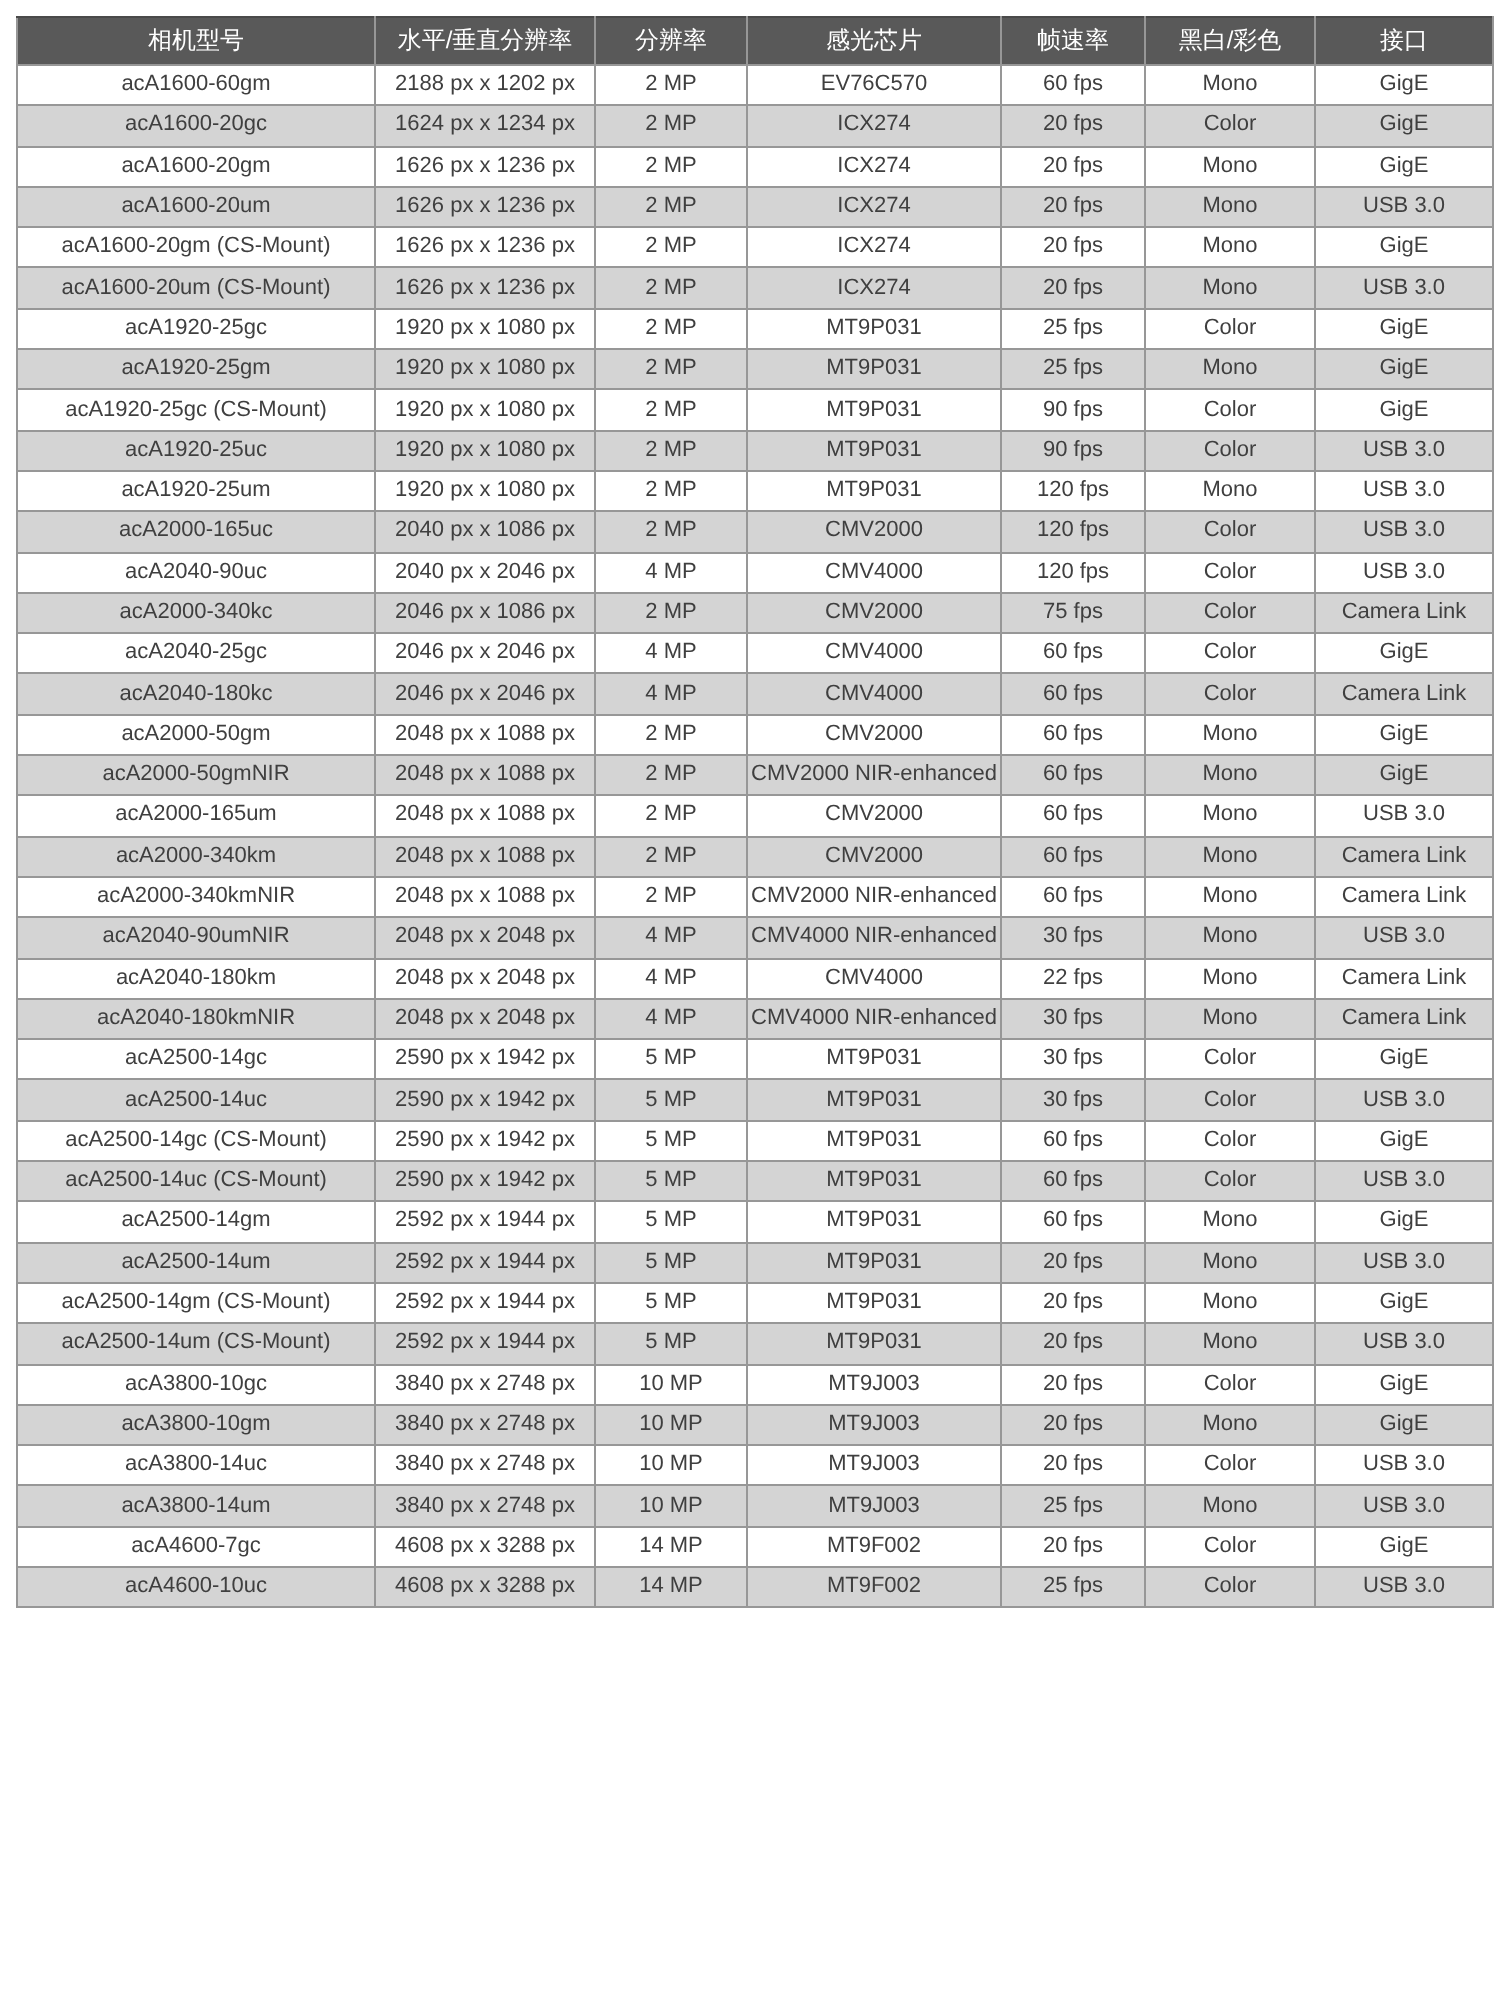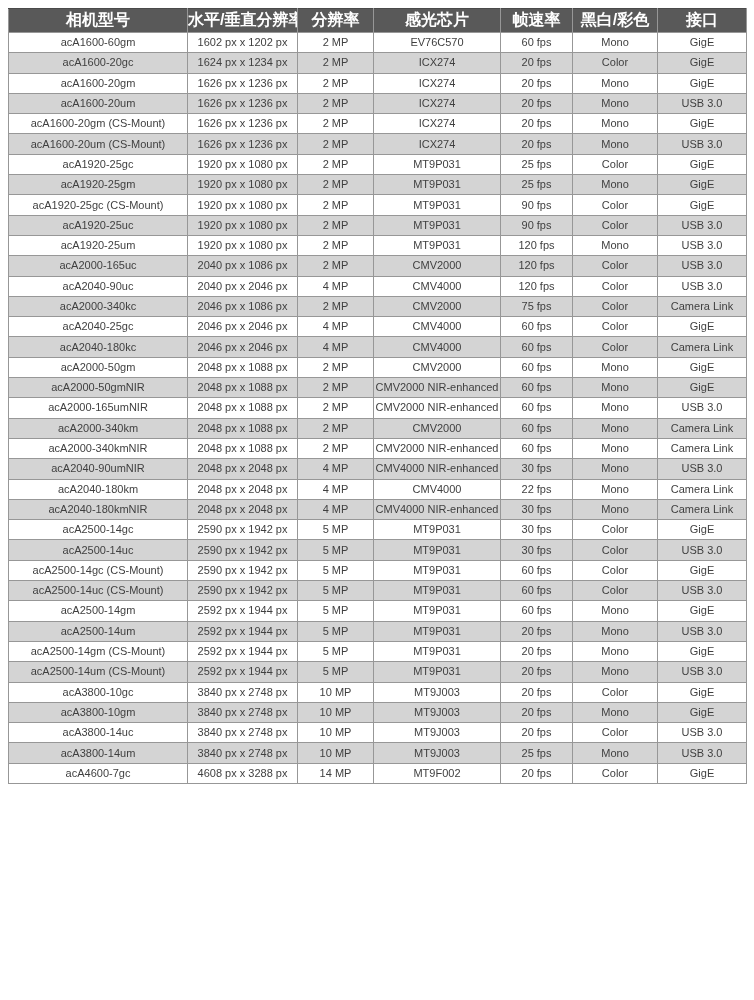--- a/index.html
+++ b/index.html
@@ -18,22 +18,22 @@
     padding:8px;
   }
   table{
     width:738px;
     border-collapse:collapse;
     table-layout:fixed;
   }
   th{
     background:var(--header-bg);
     color:var(--header-text);
-    font-size:16px;
-    font-weight:bold;
+    font-size:12px;
+    font-weight:normal;
     height:24px;
     vertical-align:middle;
     border:1px solid var(--border);
     border-top-color:#4a4a4a;
     white-space:nowrap;
     overflow:hidden;
   }
   td{
     font-size:11px;
     color:var(--text);
@@ -70,21 +70,21 @@
         <th>分辨率</th>
         <th>感光芯片</th>
         <th>帧速率</th>
         <th>黑白/彩色</th>
         <th>接口</th>
       </tr>
   </thead>
   <tbody>
       <tr>
         <td>acA1600-60gm</td>
-        <td>1602 px x 1202 px</td>
+        <td>2188 px x 1202 px</td>
         <td>2 MP</td>
         <td>EV76C570</td>
         <td>60 fps</td>
         <td>Mono</td>
         <td>GigE</td>
       </tr>
       <tr>
         <td>acA1600-20gc</td>
         <td>1624 px x 1234 px</td>
         <td>2 MP</td>
@@ -231,24 +231,24 @@
       <tr>
         <td>acA2000-50gmNIR</td>
         <td>2048 px x 1088 px</td>
         <td>2 MP</td>
         <td>CMV2000 NIR-enhanced</td>
         <td>60 fps</td>
         <td>Mono</td>
         <td>GigE</td>
       </tr>
       <tr>
-        <td>acA2000-165umNIR</td>
+        <td>acA2000-165um</td>
         <td>2048 px x 1088 px</td>
         <td>2 MP</td>
-        <td>CMV2000 NIR-enhanced</td>
+        <td>CMV2000</td>
         <td>60 fps</td>
         <td>Mono</td>
         <td>USB 3.0</td>
       </tr>
       <tr>
         <td>acA2000-340km</td>
         <td>2048 px x 1088 px</td>
         <td>2 MP</td>
         <td>CMV2000</td>
         <td>60 fps</td>
@@ -401,14 +401,23 @@
       </tr>
       <tr>
         <td>acA4600-7gc</td>
         <td>4608 px x 3288 px</td>
         <td>14 MP</td>
         <td>MT9F002</td>
         <td>20 fps</td>
         <td>Color</td>
         <td>GigE</td>
       </tr>
+      <tr>
+        <td>acA4600-10uc</td>
+        <td>4608 px x 3288 px</td>
+        <td>14 MP</td>
+        <td>MT9F002</td>
+        <td>25 fps</td>
+        <td>Color</td>
+        <td>USB 3.0</td>
+      </tr>
     </tbody>
 </table>
 
 </body></html>

